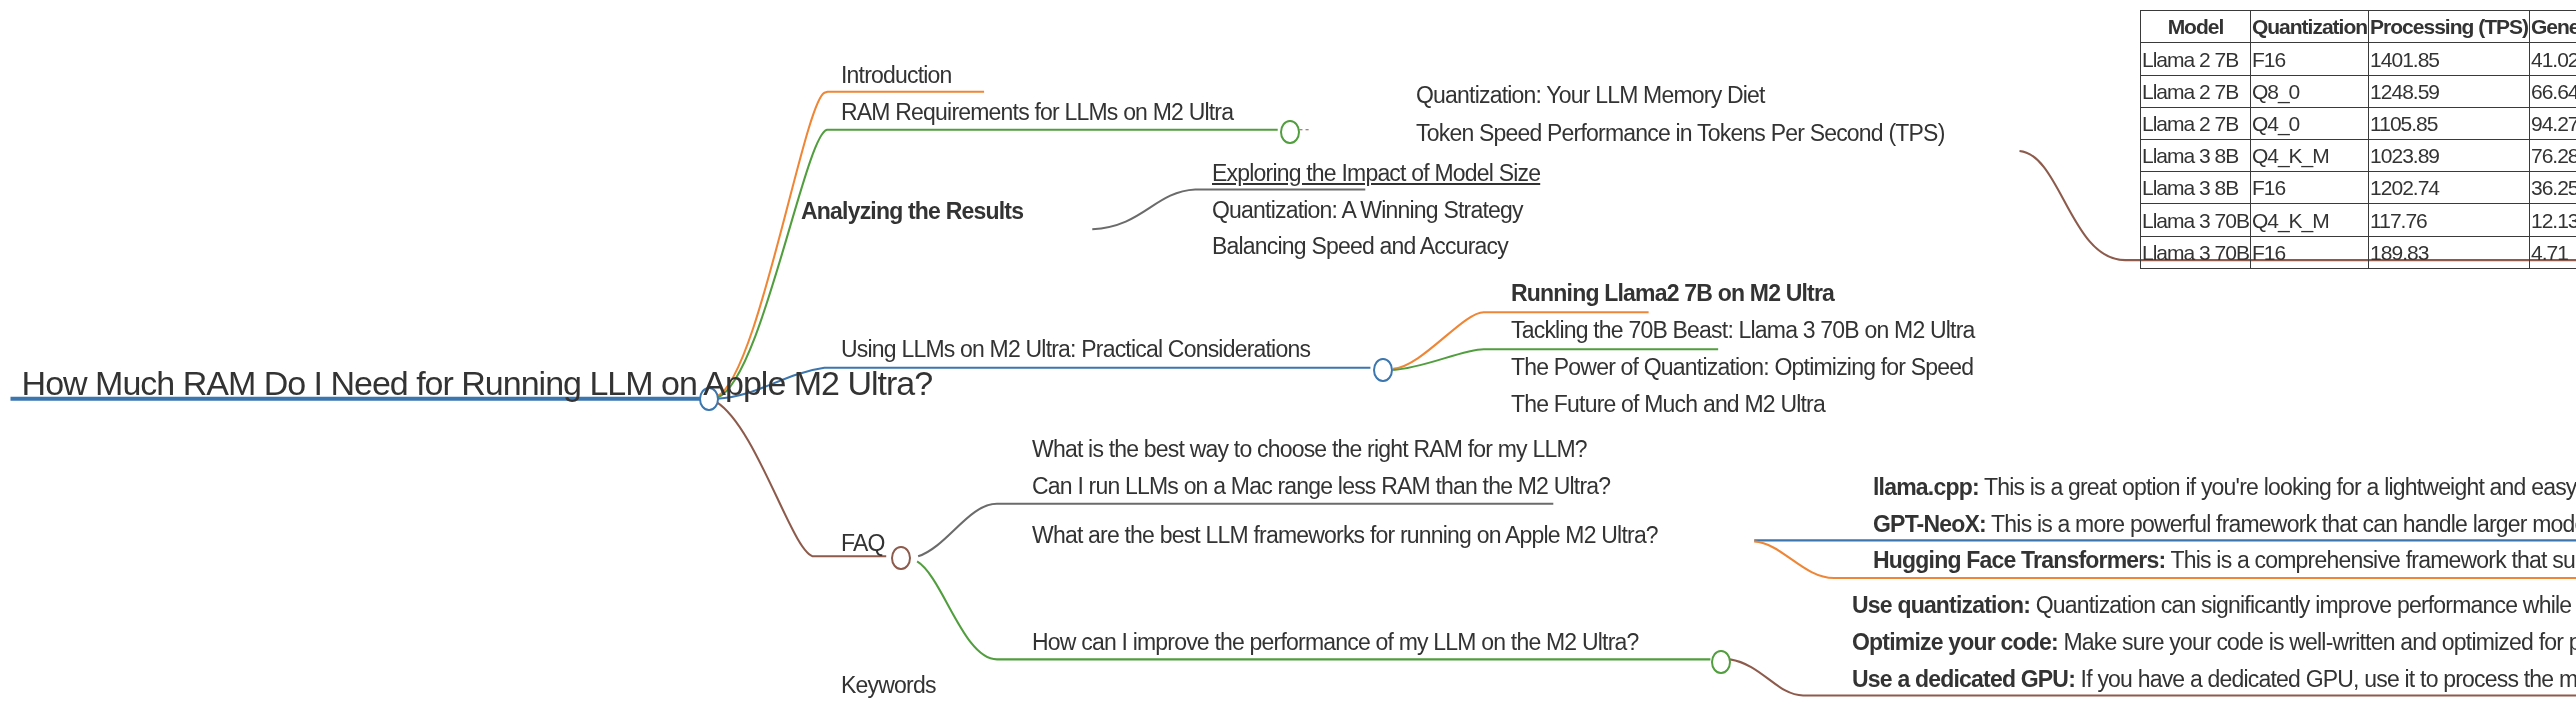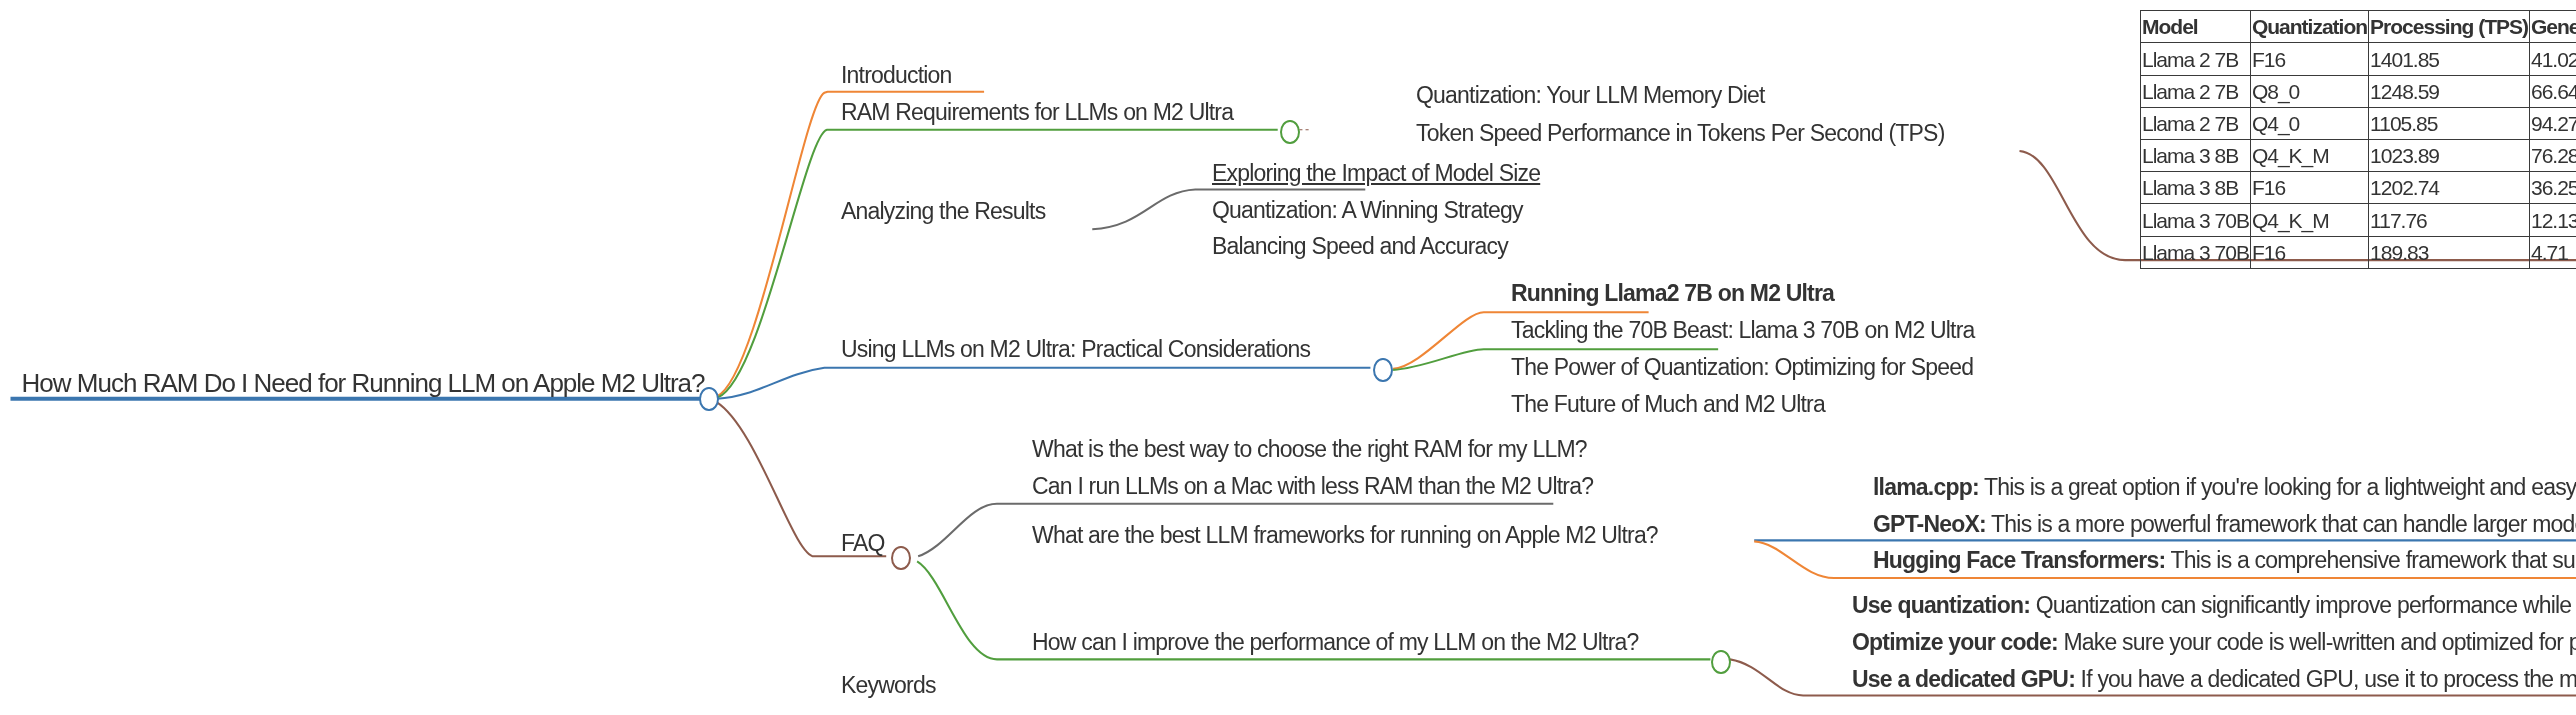--- a/index.html
+++ b/index.html
@@ -1,29 +1,29 @@
 <!DOCTYPE html>
 <html style="font-size:8.2px"><head>
 <meta charset="utf-8">
 <style>
   html, body { margin: 0; padding: 0; background: #ffffff; }
   body { width: 3784px; height: 715px; position: relative; overflow: hidden;
          font-family: "Liberation Sans", sans-serif; color: #333333; }
   #edges { position: absolute; left: 0; top: 0; width: 3784px; height: 715px; }
   .node { position: absolute; white-space: nowrap; font-size: 23px; line-height: 27px;
           color: #333333; letter-spacing: -0.8px; transform-origin: left top; }
-  .node.root { font-size: 26px; letter-spacing: -1px; }
+  .node.root { font-size: 34px; letter-spacing: -1px; }
   .node .b { font-weight: bold; }
   .collapse { position: absolute; width: 19.6px; height: 24px; border-radius: 50%;
               background: #fff; box-sizing: border-box; }
   table.tps { position: absolute; left: 2140px; top: 10.3px; border-collapse: collapse;
               font-size: 21px; line-height: 25px; letter-spacing: -1px; color: #333; }
   table.tps th, table.tps td { border: 1.5px solid #3a3a3a; padding: 3.1px 1px 3.1px 1px;
               text-align: left; white-space: nowrap; }
-  table.tps th { font-weight: bold; }
+  table.tps th { font-weight: bold; text-align: center; }
   table.tps td:nth-child(1) { width: 67px; margin-left: 24px; }
   table.tps td:nth-child(2) { width: 72px; }
   table.tps td:nth-child(3) { width: 98px; }
   table.tps td:nth-child(4) { width: 98px; }
 </style>
 </head>
 <body>
 
 <svg id="edges" viewBox="0 0 7345 1388" xmlns="http://www.w3.org/2000/svg">
 
@@ -61,21 +61,21 @@
 <div class="collapse" style="left:699px;top:387px;border:2.1px solid #3b76af;"></div>
 <div class="collapse" style="left:1280px;top:120px;border:2.1px solid #519e3e;"></div>
 <div class="collapse" style="left:1373px;top:358px;border:2.1px solid #3b76af;"></div>
 <div class="collapse" style="left:891px;top:546px;border:2.1px solid #8d5b4c;"></div>
 <div class="collapse" style="left:1711px;top:650px;border:2.1px solid #519e3e;"></div>
 
 <div class="node root" style="left:21.6px;top:370px;">How Much RAM Do I Need for Running LLM on Apple M2 Ultra?</div>
 
 <div class="node" style="left:841px;top:62px;">Introduction</div>
 <div class="node" style="left:841px;top:99px;">RAM Requirements for LLMs on M2 Ultra</div>
-<div class="node" style="left:841px;top:198px;">Analyzing the Results</div>
+<div class="node" style="left:801px;top:198px;font-weight:bold;">Analyzing the Results</div>
 <div class="node" style="left:841px;top:336px;">Using LLMs on M2 Ultra: Practical Considerations</div>
 <div class="node" style="left:841px;top:530px;">FAQ</div>
 <div class="node" style="left:841px;top:672px;">Keywords</div>
 
 <div class="node" style="left:1416px;top:82px;">Quantization: Your LLM Memory Diet</div>
 <div class="node" style="left:1416px;top:120px;">Token Speed Performance in Tokens Per Second (TPS)</div>
 
 <table class="tps">
   <thead>
     <tr>
@@ -134,21 +134,21 @@
 <div class="node" style="left:1212px;top:160px;text-decoration:underline;">Exploring the Impact of Model Size</div>
 <div class="node" style="left:1212px;top:197px;">Quantization: A Winning Strategy</div>
 <div class="node" style="left:1212px;top:233px;">Balancing Speed and Accuracy</div>
 
 <div class="node" style="left:1511px;top:280px;font-weight:bold;">Running Llama2 7B on M2 Ultra</div>
 <div class="node" style="left:1511px;top:317px;">Tackling the 70B Beast: Llama 3 70B on M2 Ultra</div>
 <div class="node" style="left:1511px;top:354px;">The Power of Quantization: Optimizing for Speed</div>
 <div class="node" style="left:1511px;top:391px;">The Future of Much and M2 Ultra</div>
 
 <div class="node" style="left:1032px;top:436px;">What is the best way to choose the right RAM for my LLM?</div>
-<div class="node" style="left:1032px;top:473px;">Can I run LLMs on a Mac with less RAM than the M2 Ultra?</div>
+<div class="node" style="left:1032px;top:473px;">Can I run LLMs on a Mac range less RAM than the M2 Ultra?</div>
 <div class="node" style="left:1032px;top:510px;margin-top:12px;">What are the best LLM frameworks for running on Apple M2 Ultra?</div>
 <div class="node" style="left:1032px;top:629px;">How can I improve the performance of my LLM on the M2 Ultra?</div>
 
 <div class="node" style="left:1873px;top:474px;">
   <span class="b">llama.cpp:</span><span> This is a great option if you're looking for a lightweight and easy-to-use framework.</span>
 </div>
 <div class="node" style="left:1873px;top:511px;">
   <span class="b">GPT-NeoX:</span><span> This is a more powerful framework that can handle larger models.</span>
 </div>
 <div class="node" style="left:1873px;top:547px;">

